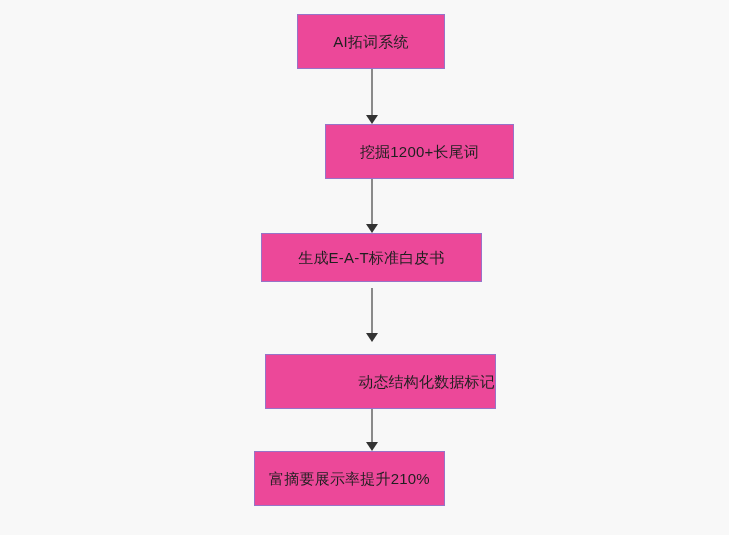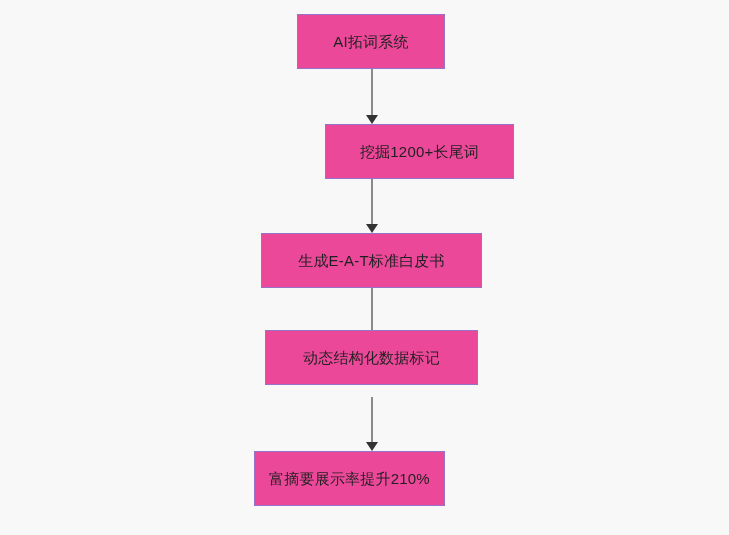--- a/index.html
+++ b/index.html
@@ -67,25 +67,25 @@
   <div class="arrowhead" style="left:366px; top:442px;"></div>
 
   <div class="node" style="left:297px; top:14px; width:148px; height:55px;">
     <span class="node-label">AI拓词系统</span>
   </div>
 
   <div class="node" style="left:277px; top:124px; width:189px; height:55px;margin-left:48px;">
     <span class="node-label">挖掘1200+长尾词</span>
   </div>
 
-  <div class="node" style="left:261px; top:233px; width:221px; height:55px;text-align:center;">
+  <div class="node" style="left:261px; top:233px; width:221px; height:49px;text-align:center;">
     <span class="node-label">生成E-A-T标准白皮书</span>
   </div>
 
-  <div class="node" style="left:265px; top:330px; width:213px; height:55px;">
+  <div class="node" style="left:265px; top:354px; width:231px; height:55px;justify-content:flex-end;">
     <span class="node-label">动态结构化数据标记</span>
   </div>
 
   <div class="node" style="left:254px; top:451px; width:191px; height:55px;">
     <span class="node-label">富摘要展示率提升210%</span>
   </div>
 
 </div>
 
 </body></html>

